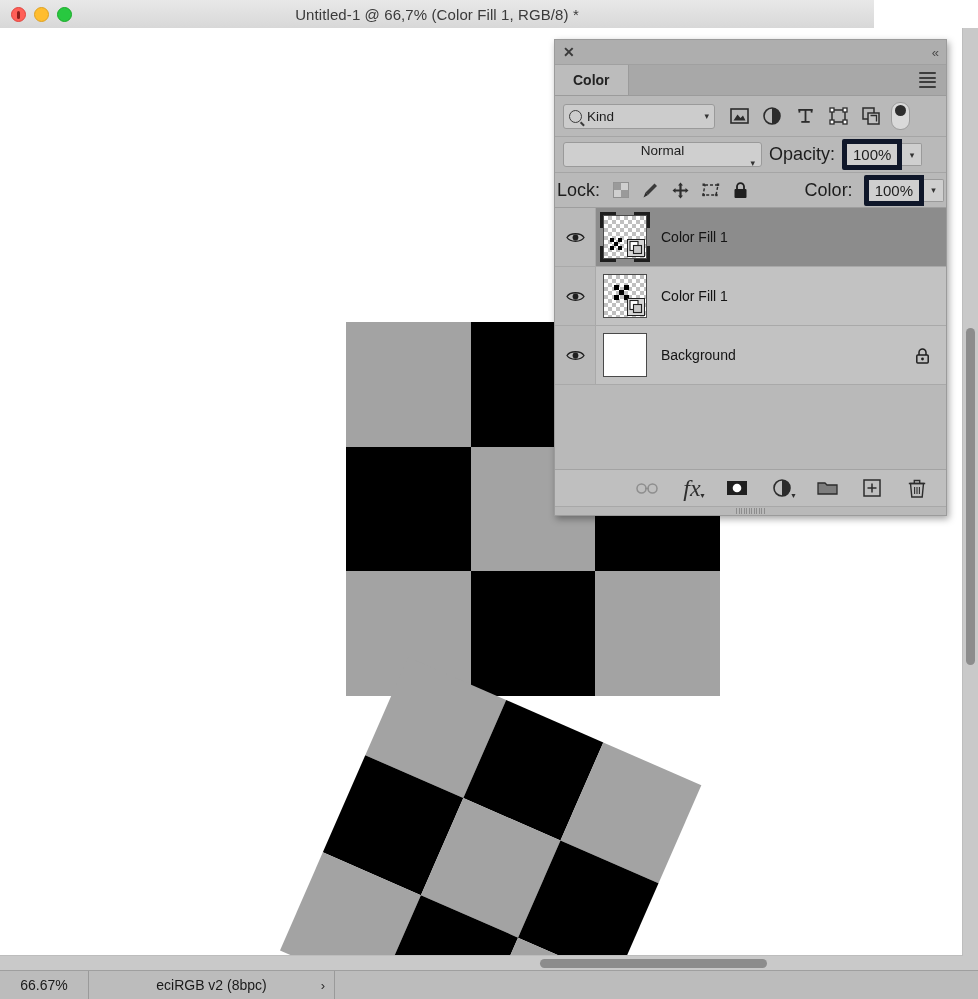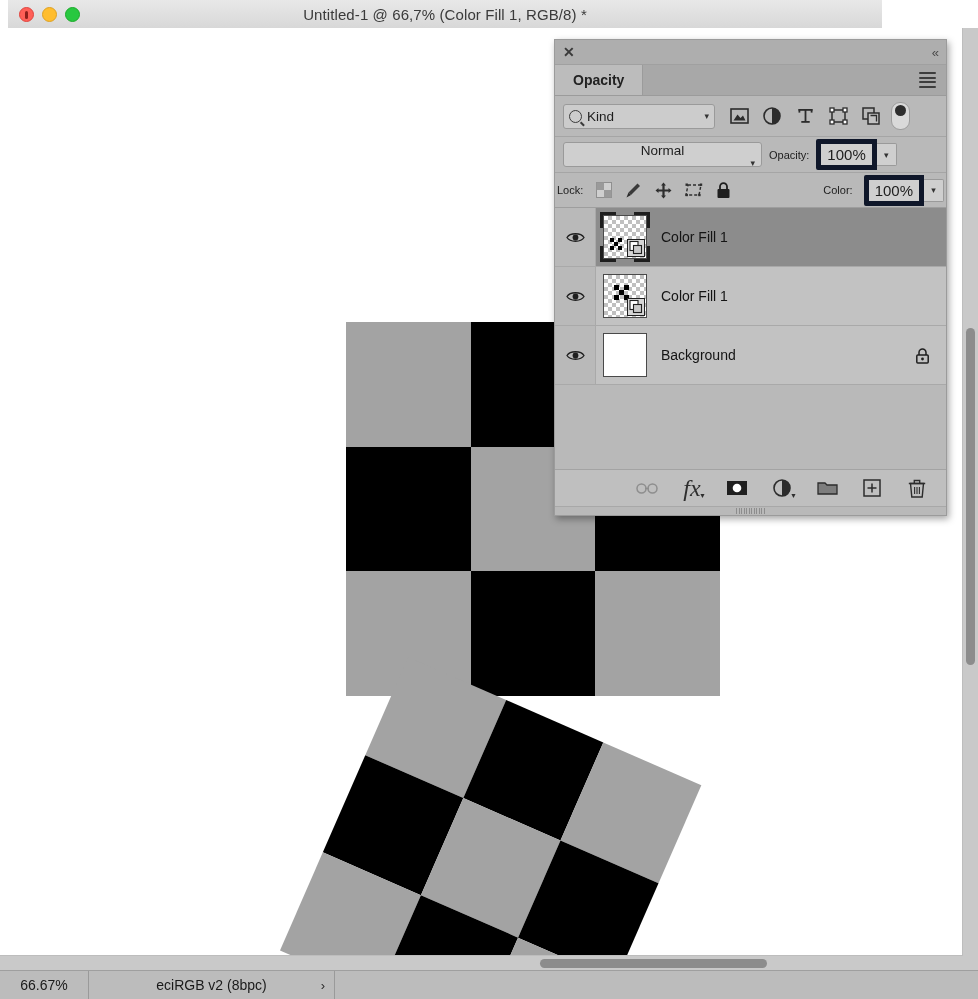--- a/index.html
+++ b/index.html
@@ -10,21 +10,21 @@
     font-family: "Liberation Sans", sans-serif;
   }
   #app {
     position: relative;
     width: 978px; height: 999px;
     overflow: hidden;
   }
 
   
   .titlebar {
-    position: absolute; left: 8px; top: 0;
+    position: absolute; left: 0; top: 0;
     width: 874px; height: 28px;
     background: linear-gradient(to bottom, #e8e8e8 0%, #d8d8d8 100%);
     border-bottom: 1px solid #b4b4b4;
     display: flex; align-items: center;
   }
   .traffic {
     position: absolute; left: 11px; top: 7px;
     display: flex; gap: 8px; align-items: center;
   }
   .dot { width: 13px; height: 13px; border-radius: 50%; position: relative; }
@@ -189,21 +189,21 @@
     border-bottom: 1px solid #a5a5a5; gap: 7px;
   }
   .blend-select {
     width: 185px; height: 23px; background: #cfcfcf;
     border: 1px solid #9a9a9a; border-radius: 3px;
     display: flex; align-items: center; padding: 0 6px;
     font-size: 13.5px;
     flex-direction: column;
   }
   .blend-select .caret { margin-left: auto; font-size: 9px; color: #333; }
-  .field-label { font-size: 11px; color: #1d1d1d; }
+  .field-label { font-size: 18px; color: #1d1d1d; }
   .num-field {
     height: 21px; background: #cfcfcf; border: 5px solid #0f172a;
     display: flex; align-items: center; padding: 0 6px; font-size: 15px;
     border-radius: 2px;
   }
   .num-stepper {
     height: 21px; width: 19px; background: #cfcfcf;
     border: 1px solid #9a9a9a; border-left: none;
     display: flex; align-items: center; justify-content: center;
     font-size: 9px; color: #333; border-radius: 0 2px 2px 0;
@@ -331,21 +331,21 @@
 
   <div class="panel">
 
     <div class="panel-topbar">
       <span class="panel-close">✕</span>
       <span class="panel-collapse">«</span>
     </div>
 
     <div class="tabbar">
       <div class="tab">
-        <span>Opacity</span>
+        <span>Color</span>
       </div>
       <div class="panel-menu">
         <span class="hamburger">
           <span></span>
             <span></span>
             <span></span>
             <span></span>
         </span>
       </div>
     </div>

